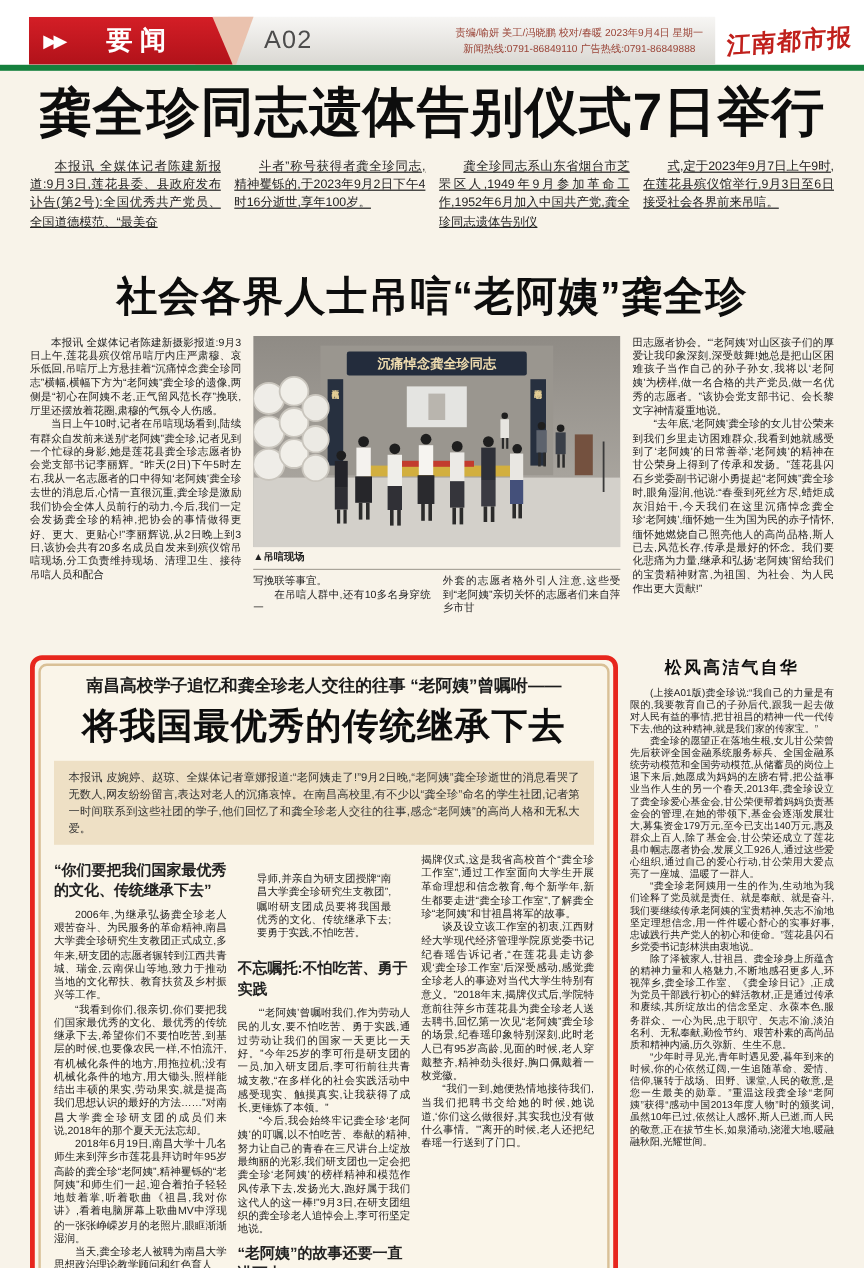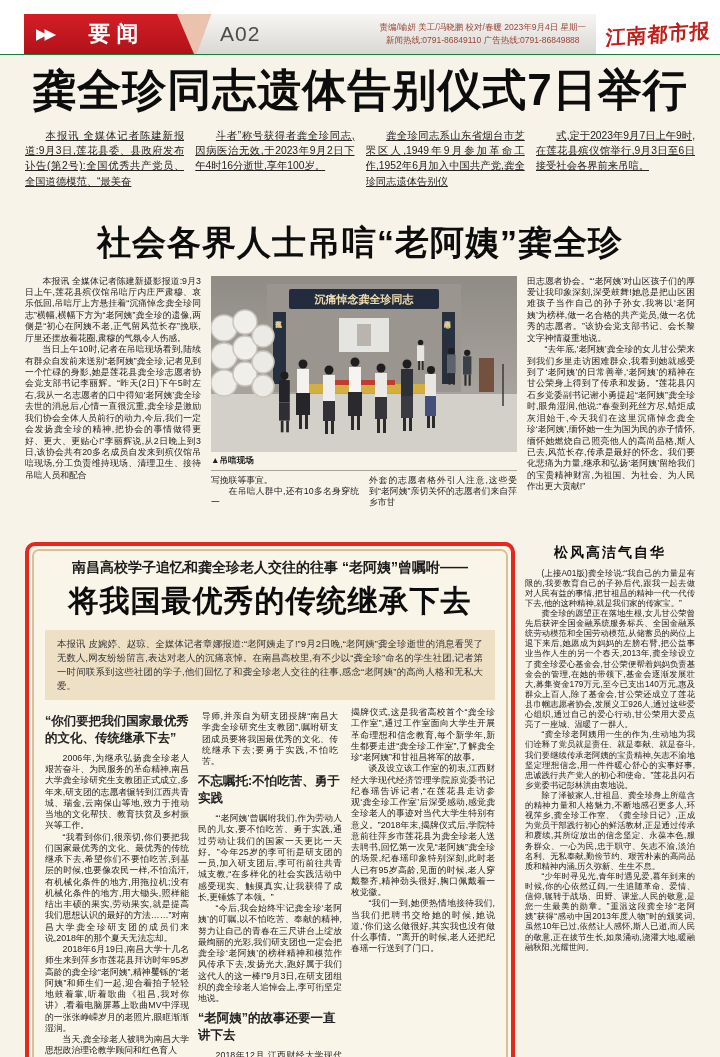--- a/index.html
+++ b/index.html
@@ -14,21 +14,21 @@
   .hdr-section{flex:1;text-align:center;font-size:22px;font-weight:bold;letter-spacing:6px;padding-right:14px;}
   .hdr-accent{width:34px;margin-left:-24px;background:#eac2ae;transform:skewX(-20deg);z-index:2;}
   .hdr-mid{flex:1;margin-left:-14px;background:linear-gradient(#f7f6f4,#dad8d3);display:flex;align-items:center;z-index:1;}
   .pageno{font-size:21px;color:#4c4c4c;margin-left:30px;letter-spacing:1px;}
   .credits{margin-left:auto;margin-right:10px;text-align:center;font-size:8.5px;line-height:1.55;color:#9a4437;}
   .masthead{width:124px;display:flex;align-items:center;justify-content:center;color:#c0201c;
             font-family:"DejaVu Serif",serif;font-weight:bold;font-size:20px;letter-spacing:1px;
             transform:rotate(-4deg) skewX(-6deg);}
   
   .content{position:absolute;top:54px;left:0;right:0;bottom:0;background:#f8f3e9;
-           border-top:1px solid #15803d;padding:0 25px;box-sizing:border-box;color:#222;}
+           border-top:5px solid #15803d;padding:0 25px;box-sizing:border-box;color:#222;}
   .para{text-indent:2em;margin:0;}
   
   .a1-headline{font-size:44px;font-weight:900;text-align:center;color:#0d0d0d;
                letter-spacing:1px;margin:10px 0 12px;line-height:1.15;}
   .a1-cols{display:flex;gap:11px;height:78px;overflow:hidden;font-size:10.3px;line-height:1.5;text-align:justify;text-decoration:underline;}
   .a1-col{flex:1;overflow:hidden;}
   
   .a2-headline{font-size:34px;font-weight:900;text-align:center;color:#0d0d0d;letter-spacing:1px;margin:14px 0 10px;}
   .a2-body{display:flex;gap:10px;height:258px;overflow:hidden;}
   .a2-col1{width:176px;flex:none;font-size:8.8px;line-height:1.3;text-align:justify;overflow:hidden;}
@@ -76,21 +76,21 @@
     </div>
     <div class="masthead">江南都市报</div>
   </div>
 
   <div class="content">
 
     <div>
       <div class="a1-headline">龚全珍同志遗体告别仪式7日举行</div>
       <div class="a1-cols">
         <p class="a1-col para">本报讯 全媒体记者陈建新报道:9月3日,莲花县委、县政府发布讣告(第2号):全国优秀共产党员、全国道德模范、“最美奋</p>
-        <p class="a1-col para">斗者”称号获得者龚全珍同志,因病医治无效,于2023年9月2日下午4时16分逝世,享年100岁。</p>
+        <p class="a1-col para">斗者”称号获得者龚全珍同志,精神矍铄的,于2023年9月2日下午4时16分逝世,享年100岁。</p>
         <p class="a1-col para">龚全珍同志系山东省烟台市芝罘区人,1949年9月参加革命工作,1952年6月加入中国共产党,龚全珍同志遗体告别仪</p>
         <p class="a1-col para">式,定于2023年9月7日上午9时,在莲花县殡仪馆举行,9月3日至6日接受社会各界前来吊唁。</p>
       </div>
     </div>
 
     <div>
       <div class="a2-headline">社会各界人士吊唁“老阿姨”龚全珍</div>
       <div class="a2-body">
         <div class="a2-col1">
           <p class="para">本报讯 全媒体记者陈建新摄影报道:9月3日上午,莲花县殡仪馆吊唁厅内庄严肃穆、哀乐低回,吊唁厅上方悬挂着“沉痛悼念龚全珍同志”横幅,横幅下方为“老阿姨”龚全珍的遗像,两侧是“初心在阿姨不老,正气留风范长存”挽联,厅里还摆放着花圈,肃穆的气氛令人伤感。</p>
@@ -231,21 +231,21 @@
           <div class="lede">本报讯 皮婉婷、赵琼、全媒体记者章娜报道:“老阿姨走了!”9月2日晚,“老阿姨”龚全珍逝世的消息看哭了无数人,网友纷纷留言,表达对老人的沉痛哀悼。在南昌高校里,有不少以“龚全珍”命名的学生社团,记者第一时间联系到这些社团的学子,他们回忆了和龚全珍老人交往的往事,感念“老阿姨”的高尚人格和无私大爱。</div>
           <div class="box-cols">
             <div class="box-col">
               <div class="subhead">“你们要把我们国家最优秀的文化、传统继承下去”</div>
               <p class="para">2006年,为继承弘扬龚全珍老人艰苦奋斗、为民服务的革命精神,南昌大学龚全珍研究生支教团正式成立,多年来,研支团的志愿者辗转到江西共青城、瑞金,云南保山等地,致力于推动当地的文化帮扶、教育扶贫及乡村振兴等工作。</p>
               <p class="para">“我看到你们,很亲切,你们要把我们国家最优秀的文化、最优秀的传统继承下去,希望你们不要怕吃苦,到基层的时候,也要像农民一样,不怕流汗,有机械化条件的地方,用拖拉机;没有机械化条件的地方,用大锄头,照样能结出丰硕的果实,劳动果实,就是提高我们思想认识的最好的方法……”对南昌大学龚全珍研支团的成员们来说,2018年的那个夏天无法忘却。</p>
               <p class="para">2018年6月19日,南昌大学十几名师生来到萍乡市莲花县拜访时年95岁高龄的龚全珍“老阿姨”,精神矍铄的“老阿姨”和师生们一起,迎合着拍子轻轻地鼓着掌,听着歌曲《祖昌,我对你讲》,看着电脑屏幕上歌曲MV中浮现的一张张峥嵘岁月的老照片,眼眶渐渐湿润。</p>
               <p class="para">当天,龚全珍老人被聘为南昌大学思想政治理论教学顾问和红色育人</p>
             </div>
             <div class="box-col">
-              <p style="margin:4px">导师,并亲自为研支团授牌“南昌大学龚全珍研究生支教团”,嘱咐研支团成员要将我国最优秀的文化、传统继承下去;要勇于实践,不怕吃苦。</p>
+              <p style="margin:16px">导师,并亲自为研支团授牌“南昌大学龚全珍研究生支教团”,嘱咐研支团成员要将我国最优秀的文化、传统继承下去;要勇于实践,不怕吃苦。</p>
               <div class="subhead">不忘嘱托:不怕吃苦、勇于实践</div>
               <p class="para">“‘老阿姨’曾嘱咐我们,作为劳动人民的儿女,要不怕吃苦、勇于实践,通过劳动让我们的国家一天更比一天好。”今年25岁的李可衎是研支团的一员,加入研支团后,李可衎前往共青城支教,“在多样化的社会实践活动中感受现实、触摸真实,让我获得了成长,更锤炼了本领。”</p>
               <p class="para">“今后,我会始终牢记龚全珍‘老阿姨’的叮嘱,以不怕吃苦、奉献的精神,努力让自己的青春在三尺讲台上绽放最绚丽的光彩,我们研支团也一定会把龚全珍‘老阿姨’的榜样精神和模范作风传承下去,发扬光大,跑好属于我们这代人的这一棒!”9月3日,在研支团组织的龚全珍老人追悼会上,李可衎坚定地说。</p>
               <div class="subhead">“老阿姨”的故事还要一直讲下去</div>
               <p class="para">2018年12月,江西财经大学现代经济管理学院举行了“龚全珍工作室”</p>
             </div>
             <div class="box-col">
               <p style="margin:0">揭牌仪式,这是我省高校首个“龚全珍工作室”,通过工作室面向大学生开展革命理想和信念教育,每个新学年,新生都要走进“龚全珍工作室”,了解龚全珍“老阿姨”和甘祖昌将军的故事。</p>
               <p class="para">谈及设立该工作室的初衷,江西财经大学现代经济管理学院原党委书记纪春瑶告诉记者,“在莲花县走访参观‘龚全珍工作室’后深受感动,感觉龚全珍老人的事迹对当代大学生特别有意义。”2018年末,揭牌仪式后,学院特意前往萍乡市莲花县为龚全珍老人送去聘书,回忆第一次见“老阿姨”龚全珍的场景,纪春瑶印象特别深刻,此时老人已有95岁高龄,见面的时候,老人穿戴整齐,精神劲头很好,胸口佩戴着一枚党徽。</p>
               <p class="para">“我们一到,她便热情地接待我们,当我们把聘书交给她的时候,她说道,‘你们这么做很好,其实我也没有做什么事情。’”离开的时候,老人还把纪春瑶一行送到了门口。</p>

